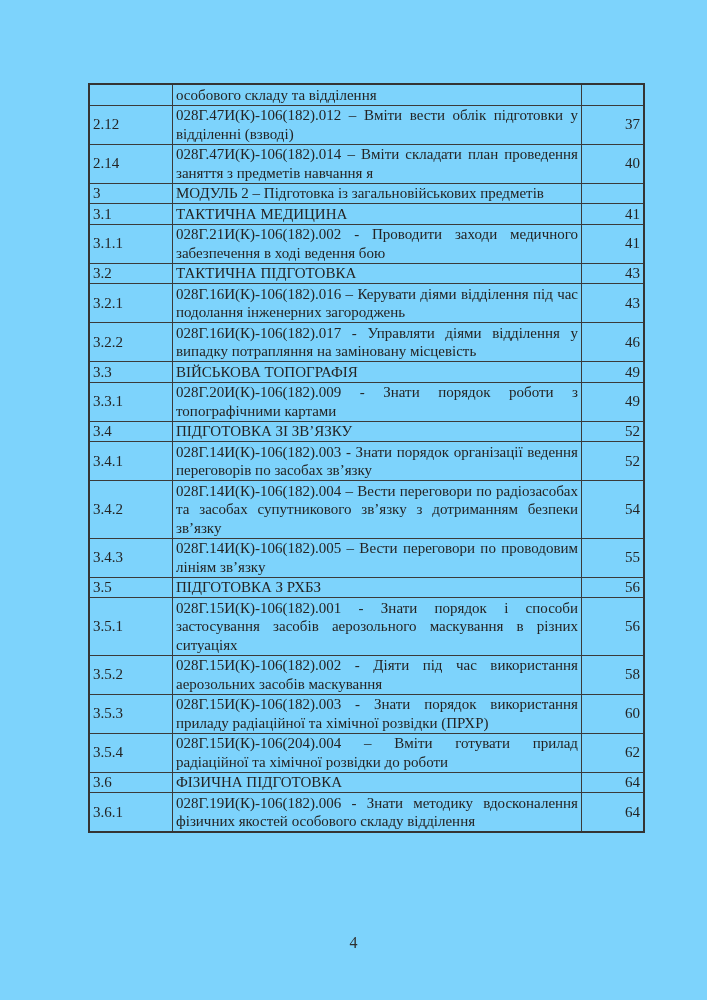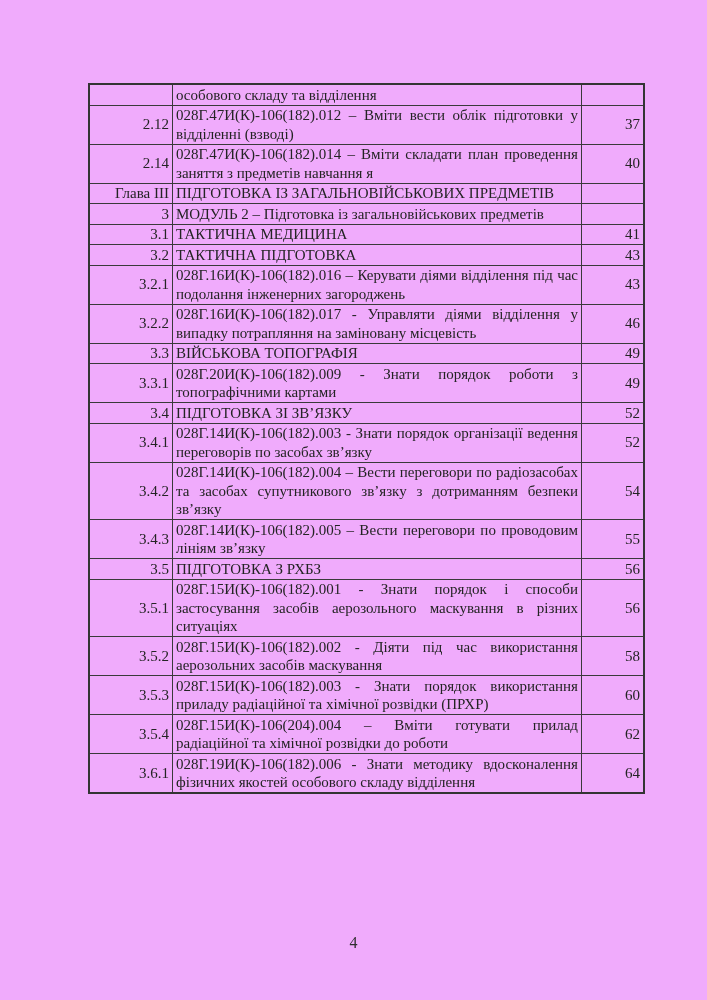--- a/index.html
+++ b/index.html
@@ -11,21 +11,21 @@
     height: 1000px;
     position: relative;
     background: #fdfdfc;
     font-family: "Liberation Serif", "DejaVu Serif", serif;
     color: #242424;
     overflow: hidden;
   }
   .sheet {
     position: absolute;
     inset: 0;
-    background: #f0abfc;
+    background: #7dd3fc;
     text-decoration: underline;
   }
   table.toc {
     position: absolute;
     left: 88px;
     top: 83px;
     width: 533px;
     border-collapse: collapse;
     table-layout: fixed;
     border: 2px solid #343434;
@@ -33,21 +33,21 @@
   table.toc td {
     border: 1.5px solid #3a3a3a;
     font-size: 15px;
     line-height: 18.5px;
     padding: 0.5px 3px;
     vertical-align: middle;
     overflow: hidden;
   }
   td.col-num {
     width: 76px;
-    text-align: right;
+    text-align: left;
   }
   td.col-text {
     width: 402px;
     text-align: justify;
     padding-left: 4px;
     padding-right: 3px;
   }
   td.col-page {
     width: 55px;
     text-align: right;
@@ -81,38 +81,38 @@
     <td class="col-page">37</td>
   </tr>
 
 
   <tr>
     <td class="col-num">2.14</td>
     <td class="col-text">028Г.47И(К)-106(182).014 – Вміти складати план проведення заняття з предметів навчання я</td>
     <td class="col-page">40</td>
   </tr>
 
-  <tr>
-    <td class="col-num">Глава III</td>
-    <td class="col-text">ПІДГОТОВКА ІЗ ЗАГАЛЬНОВІЙСЬКОВИХ ПРЕДМЕТІВ</td>
-    <td class="col-page"></td>
-  </tr>
 
   <tr>
     <td class="col-num">3</td>
     <td class="col-text">МОДУЛЬ 2 – Підготовка із загальновійськових предметів</td>
     <td class="col-page"></td>
   </tr>
 
   <tr>
     <td class="col-num">3.1</td>
     <td class="col-text">ТАКТИЧНА МЕДИЦИНА</td>
     <td class="col-page">41</td>
   </tr>
 
+  <tr>
+    <td class="col-num">3.1.1</td>
+    <td class="col-text">028Г.21И(К)-106(182).002 - Проводити заходи медичного забезпечення в ході ведення бою</td>
+    <td class="col-page">41</td>
+  </tr>
 
   <tr>
     <td class="col-num">3.2</td>
     <td class="col-text">ТАКТИЧНА ПІДГОТОВКА</td>
     <td class="col-page">43</td>
   </tr>
 
   <tr>
     <td class="col-num">3.2.1</td>
     <td class="col-text">028Г.16И(К)-106(182).016 – Керувати діями відділення під час подолання інженерних загороджень</td>
@@ -185,20 +185,25 @@
     <td class="col-text">028Г.15И(К)-106(182).003 - Знати порядок використання приладу радіаційної та хімічної розвідки (ПРХР)</td>
     <td class="col-page">60</td>
   </tr>
 
   <tr>
     <td class="col-num">3.5.4</td>
     <td class="col-text">028Г.15И(К)-106(204).004 – Вміти готувати прилад радіаційної та хімічної розвідки до роботи</td>
     <td class="col-page">62</td>
   </tr>
 
+  <tr>
+    <td class="col-num">3.6</td>
+    <td class="col-text">ФІЗИЧНА ПІДГОТОВКА</td>
+    <td class="col-page">64</td>
+  </tr>
 
   <tr>
     <td class="col-num">3.6.1</td>
     <td class="col-text">028Г.19И(К)-106(182).006 - Знати методику вдосконалення фізичних якостей особового складу відділення</td>
     <td class="col-page">64</td>
   </tr>
 </tbody>
   </table>
 
   <div class="page-number">4</div>

